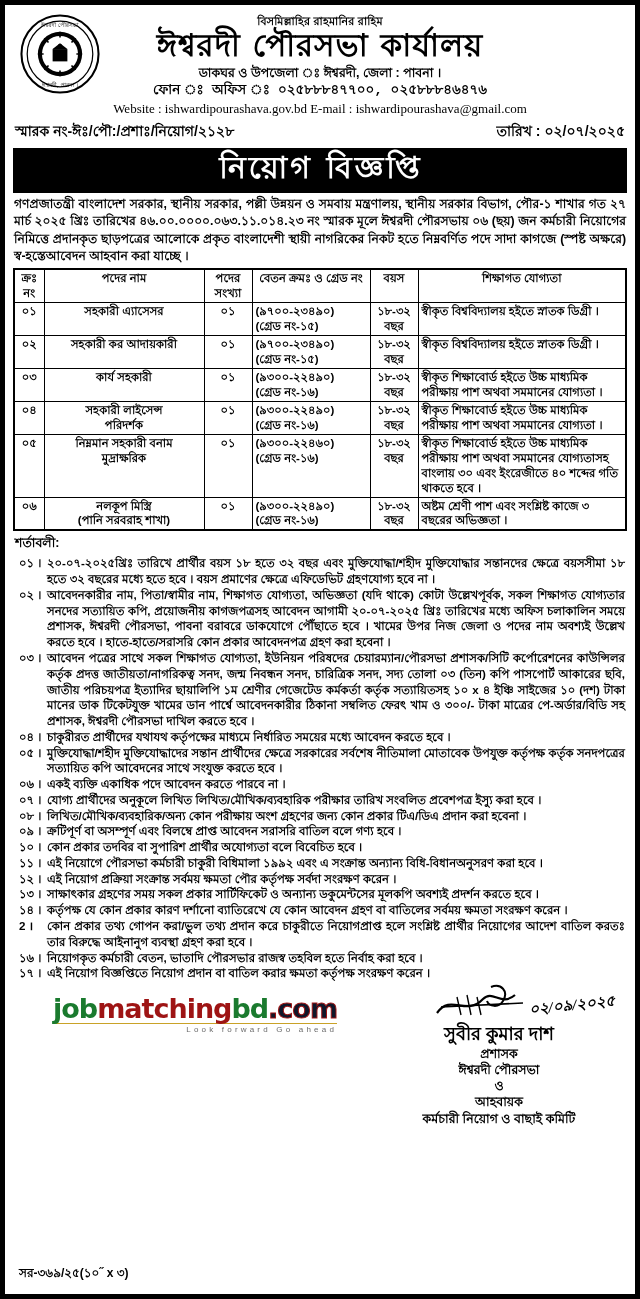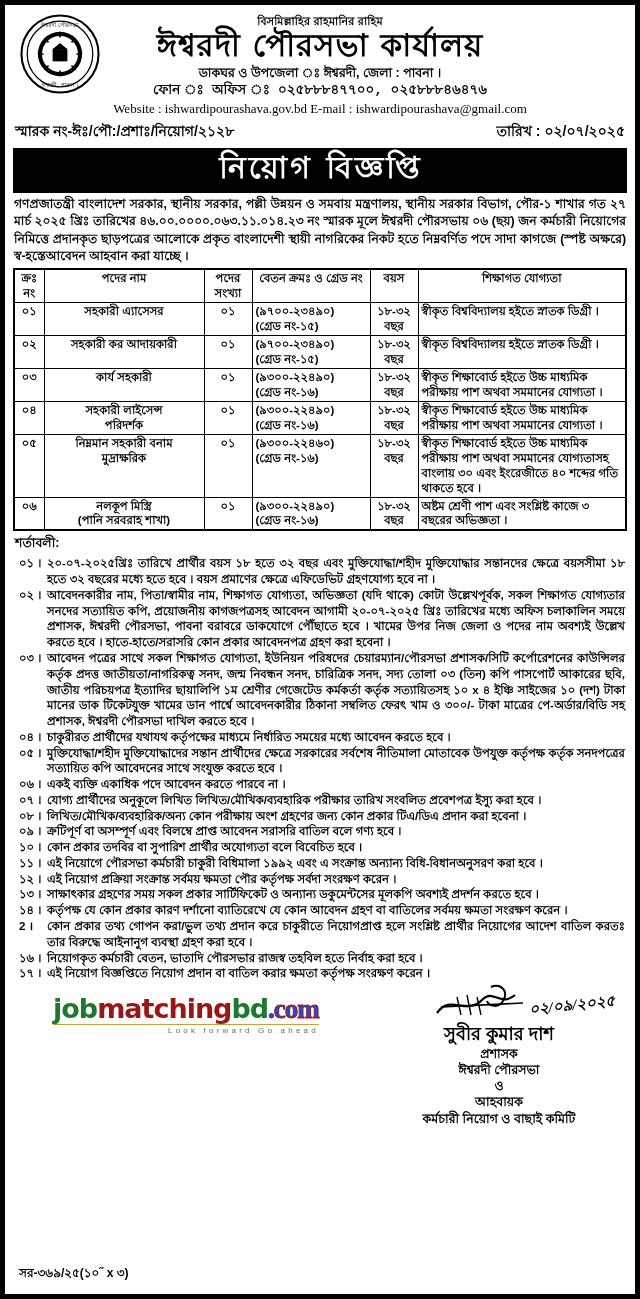--- a/index.html
+++ b/index.html
@@ -114,21 +114,21 @@
     align-items: flex-start; margin-top: 6px;
   }
   .logo-wrap { padding-left: 40px; padding-top: 8px; }
   .logo-text {
     font-size: 27px; font-weight: 800; letter-spacing: -1px;
     font-family: "DejaVu Sans", "Liberation Sans", sans-serif;
     line-height: 1;
   }
   .lg-green { color: #1a7a2e; }
   .lg-red   { color: #9e1414; }
-  .lg-gold  { color: #1d4ed8; font-family: Liberation Serif, serif; -webkit-text-stroke: 1px #9e1414; }
+  .lg-gold  { color: #0f172a; -webkit-text-stroke: 1px #9e1414; }
   .logo-tag {
     font-size: 8px; letter-spacing: 3.2px; color: #6b6b6b;
     border-top: 1px solid #c9a227; margin-top: 1px; padding-top: 1px;
     text-align: right;
   }
   .sign-wrap {
     text-align: center; width: 250px; padding-right: 6px;
   }
   .sign-graphic { height: 36px; position: relative; }
   .sign-graphic svg { position: absolute; right: 40px; top: -4px; }

